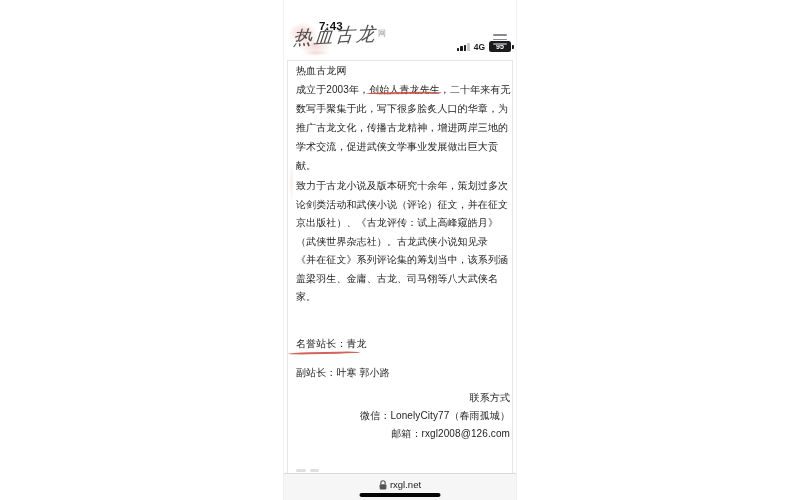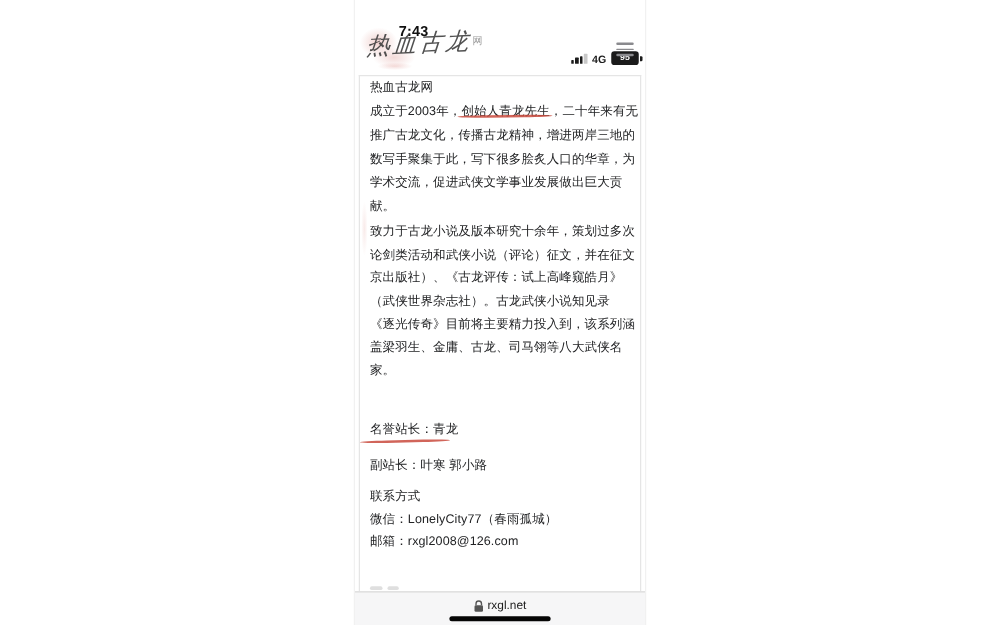--- a/index.html
+++ b/index.html
@@ -45,21 +45,21 @@
   .hamburger i{display:block;height:1.5px;background:#8a8a8e;margin:0 0 3px 0;border-radius:1px;}
   
   .content{
     position:absolute;left:3px;top:60px;width:226px;height:413px;
     border:1px solid #e5e5e5;border-bottom:none;box-sizing:border-box;
     overflow:hidden;background:#fff;
   }
   .para{position:absolute;left:8px;width:214px;color:#222325;font-size:10px;letter-spacing:.1px;}
   .para .tl, .para .ln{white-space:nowrap;line-height:19px;height:19px;}
   .lh18 .tl, .lh18 .ln{line-height:18.5px;height:18.5px;}
-  .lh17 .tl, .lh17 .ln{line-height:18px;height:18px;}
+  .lh17 .tl, .lh17 .ln{line-height:18px;height:18px;text-align:right;}
   .pA{top:0px;}
   .pB{top:116px;}
   .pC{top:273px;text-decoration:underline;}
   .pD{top:302px;}
   .pE{top:328px;}
   .pF{top:388px;}
   .red-mark{position:relative;}
   .red-mark::after{
     content:"";position:absolute;left:-3px;right:-2px;bottom:1px;height:2px;
     background:#c94a3d;opacity:.85;border-radius:60%/100%;transform:rotate(-.7deg);
@@ -121,34 +121,34 @@
       </div>
   </div>
 
   <div class="content">
     <span class="margin-smear"></span>
 
     <div class="para pA">
       <div class="ln">热血古龙网</div>
       <div class="ln"><span>成立于2003年，</span><span class="red-mark">创始人青龙先生</span><span>，二十年来有无</span></div>
       <div>
+          <div class="tl">数写手聚集于此，写下很多脍炙人口的华章，为</div>
           <div class="tl">推广古龙文化，传播古龙精神，增进两岸三地的</div>
-          <div class="tl">数写手聚集于此，写下很多脍炙人口的华章，为</div>
           <div class="tl">学术交流，促进武侠文学事业发展做出巨大贡</div>
           <div class="tl">献。</div>
         </div>
     </div>
 
     <div class="para pB lh18">
       <div>
           <div class="tl">致力于古龙小说及版本研究十余年，策划过多次</div>
           <div class="tl">论剑类活动和武侠小说（评论）征文，并在征文</div>
           <div class="tl">京出版社）、《古龙评传：试上高峰窥皓月》</div>
           <div class="tl">（武侠世界杂志社）。古龙武侠小说知见录</div>
-          <div class="tl">《逐光传奇》目前将主要精力投入到，该系列涵</div>
+          <div class="tl">《并在征文》系列评论集的筹划当中，该系列涵</div>
           <div class="tl">盖梁羽生、金庸、古龙、司马翎等八大武侠名</div>
           <div class="tl">家。</div>
         </div>
     </div>
 
     <div class="para pC">
       <div class="ln"><span class="red-mark-2">名誉站长：青龙</span></div>
     </div>
 
     <div class="para pD">

